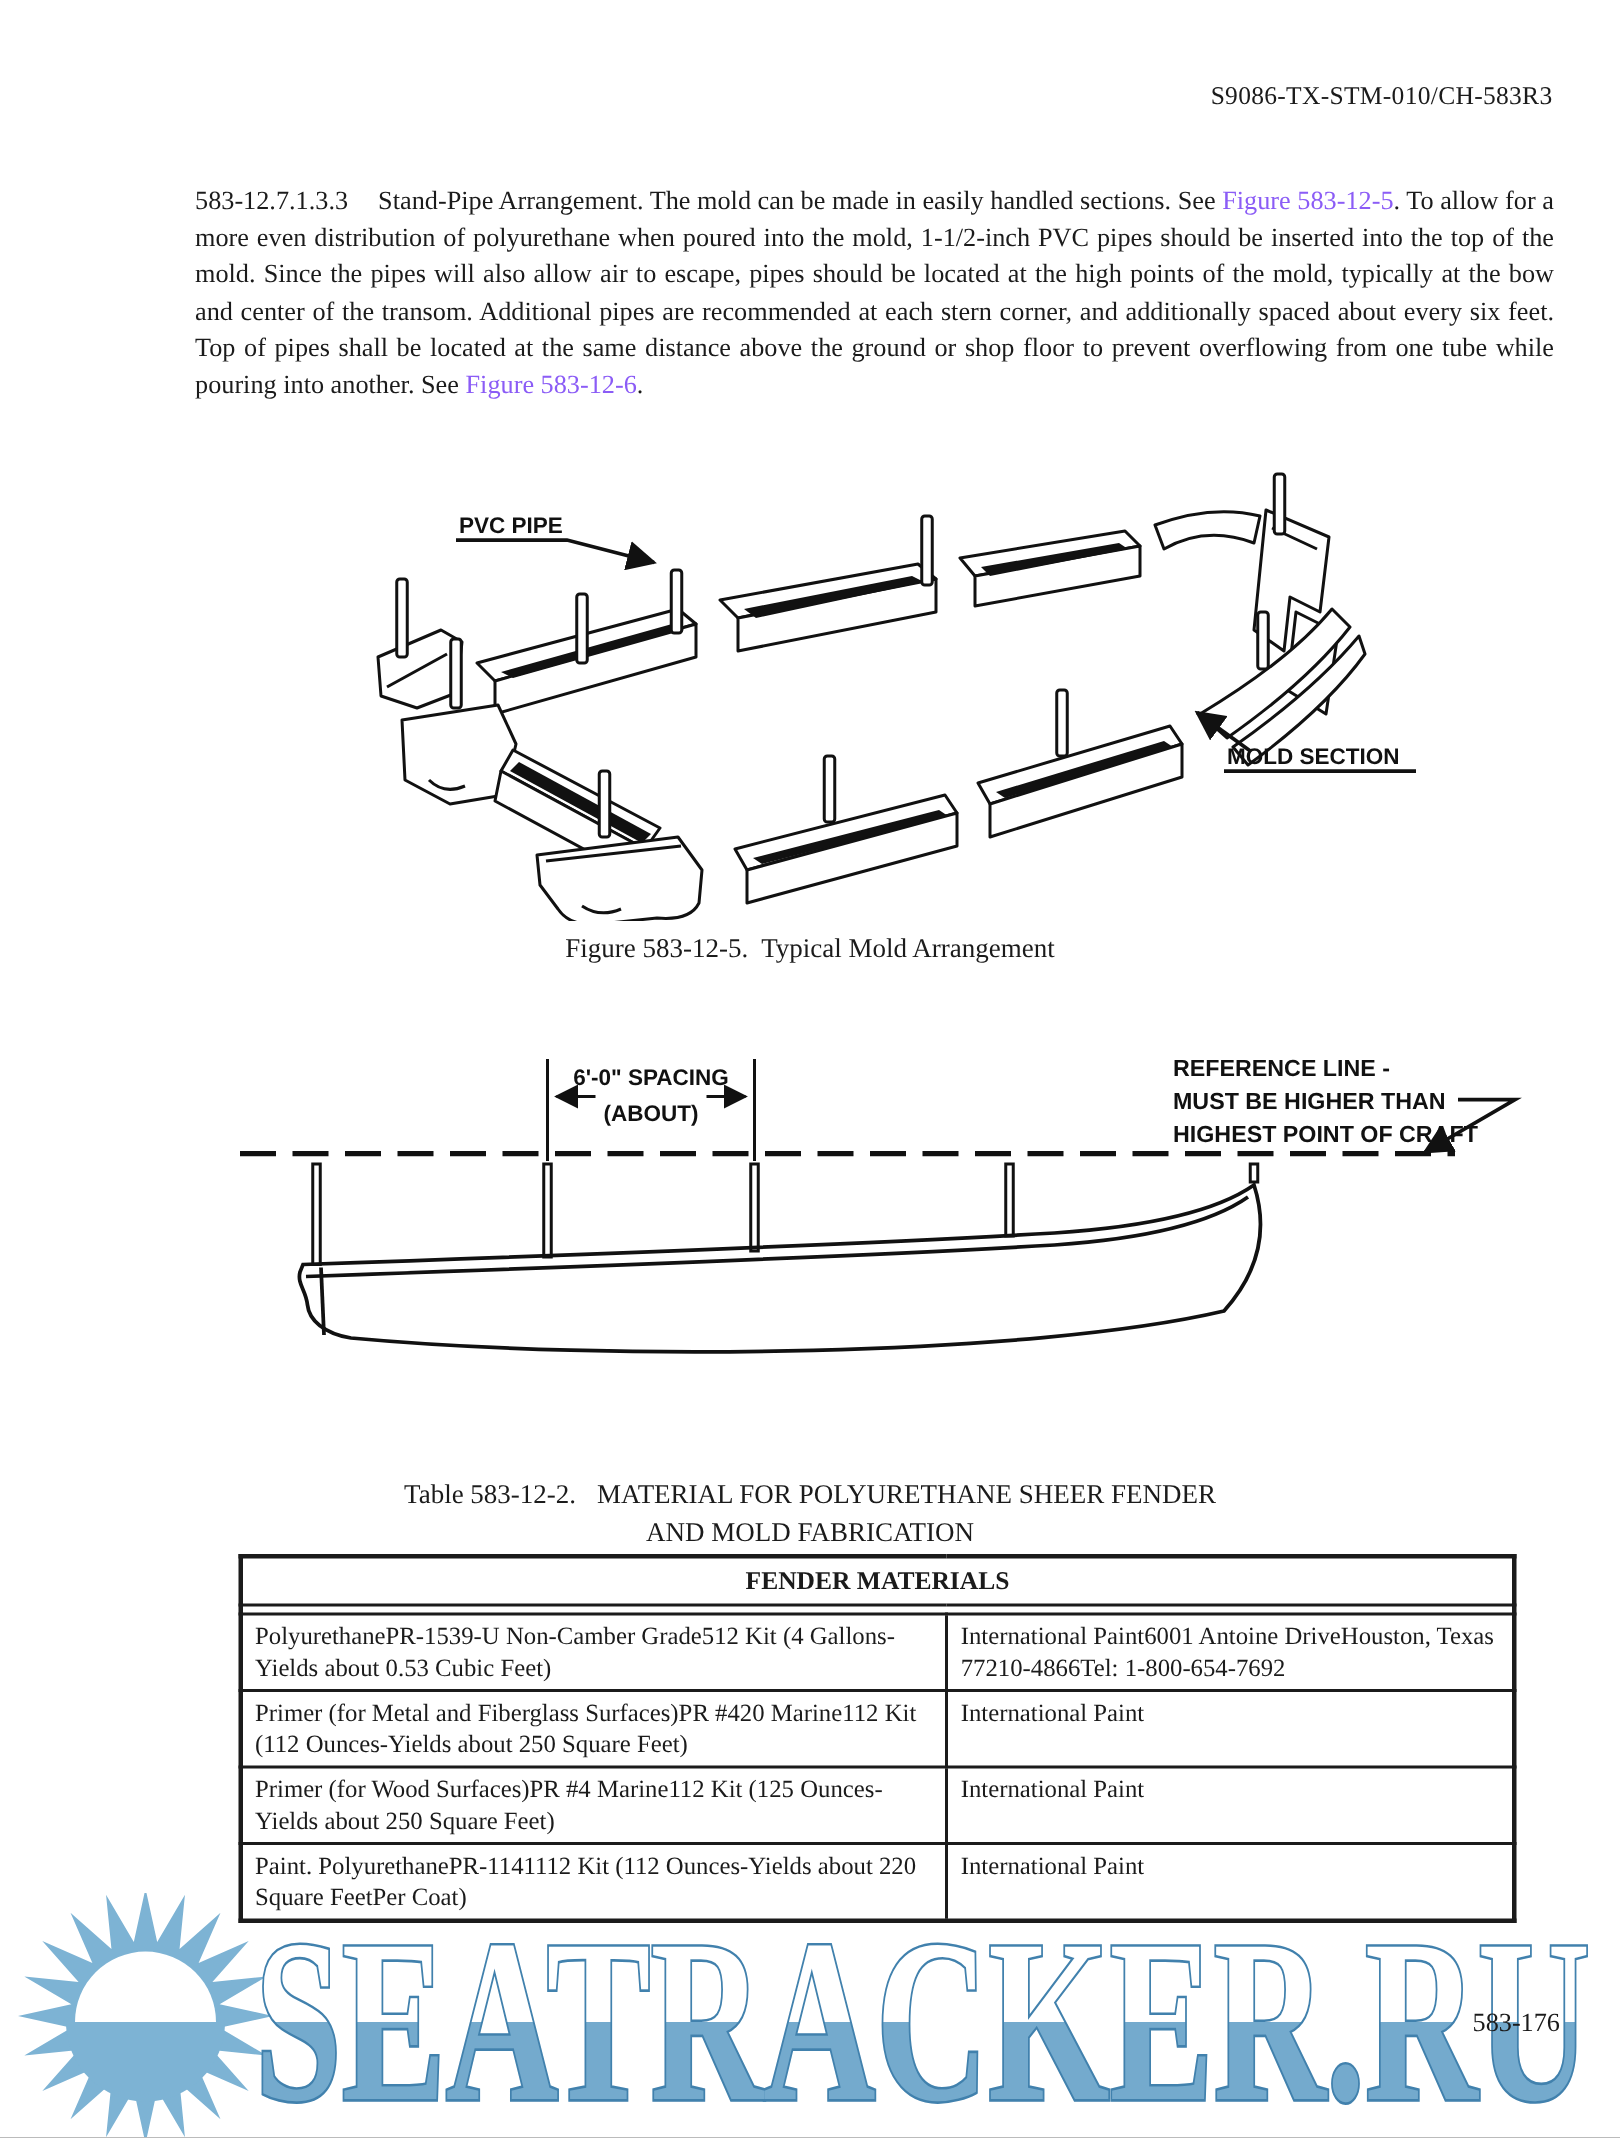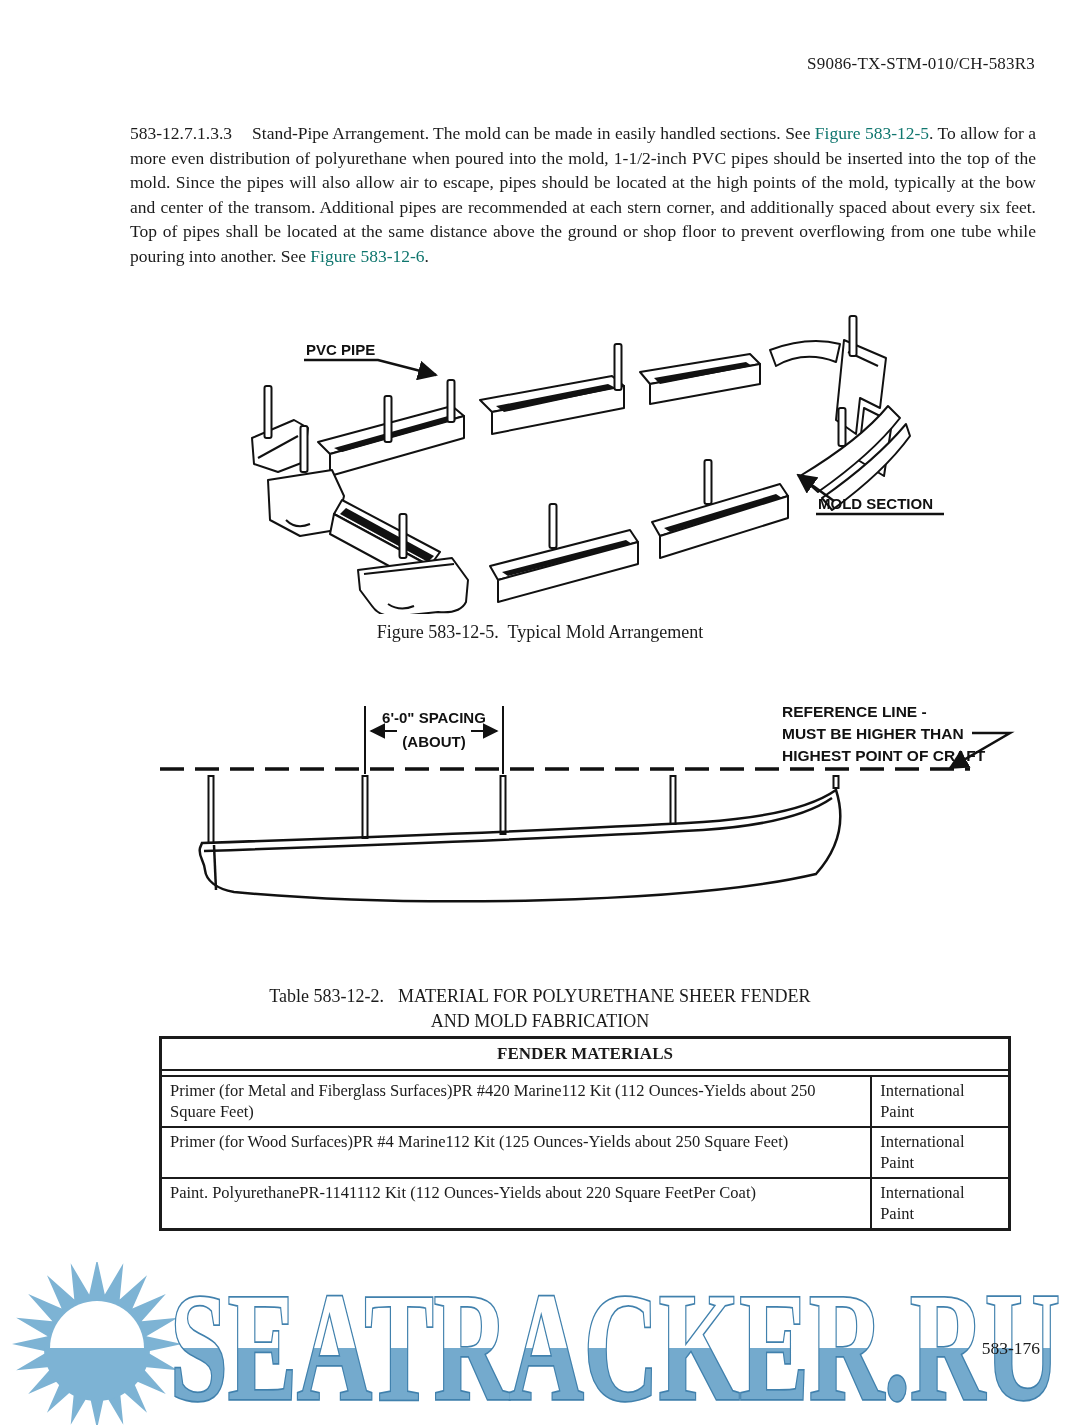--- a/index.html
+++ b/index.html
@@ -7,21 +7,21 @@
     position:relative;width:1080px;height:1425px;background:#ffffff;
     font-family:"Liberation Serif",serif;color:#1b1b1b;overflow:hidden;
     margin:0 auto;
   }
   .doc-header{position:absolute;top:54px;right:45px;font-size:17px;letter-spacing:.2px;}
   .para{
     position:absolute;top:121px;left:130px;width:906px;
     font-size:17.5px;line-height:24.6px;text-align:justify;
   }
   .para .secno{padding-right:20px;}
-  a.figlink{color:#0f766e;text-decoration:none;cursor:pointer;}
+  a.figlink{color:#8b5cf6;text-decoration:none;cursor:pointer;}
   .caption{position:absolute;left:0;width:1080px;text-align:center;font-size:18px;white-space:pre;}
   .cap1{top:622px;}
   .cap2{top:938px;}
   .fig{position:absolute;}
   .fig1{top:308px;left:238px;text-align:right;}
   .fig2{top:686px;left:148px;}
   .tbl-title{position:absolute;top:984px;left:0;width:1080px;text-align:center;font-size:18px;line-height:25px;}
   .tbl-title .lbl{font-weight:normal;padding-right:14px;}
   .mat-table{
     position:absolute;top:1036px;left:159px;width:852px;
@@ -159,20 +159,24 @@
     <thead>
       <tr>
         <th colspan="2" class="banner">FENDER MATERIALS</th>
       </tr>
       <tr class="spacer">
           <td colspan="2"></td>
         </tr>
     </thead>
     <tbody>
       <tr>
+        <td>PolyurethanePR-1539-U Non-Camber Grade512 Kit (4 Gallons-Yields about 0.53 Cubic Feet)</td>
+        <td>International Paint6001 Antoine DriveHouston, Texas 77210-4866Tel: 1-800-654-7692</td>
+      </tr>
+      <tr>
         <td>Primer (for Metal and Fiberglass Surfaces)PR #420 Marine112 Kit (112 Ounces-Yields about 250 Square Feet)</td>
         <td>International Paint</td>
       </tr>
       <tr>
         <td>Primer (for Wood Surfaces)PR #4 Marine112 Kit (125 Ounces-Yields about 250 Square Feet)</td>
         <td>International Paint</td>
       </tr>
       <tr>
         <td>Paint. PolyurethanePR-1141112 Kit (112 Ounces-Yields about 220 Square FeetPer Coat)</td>
         <td>International Paint</td>

